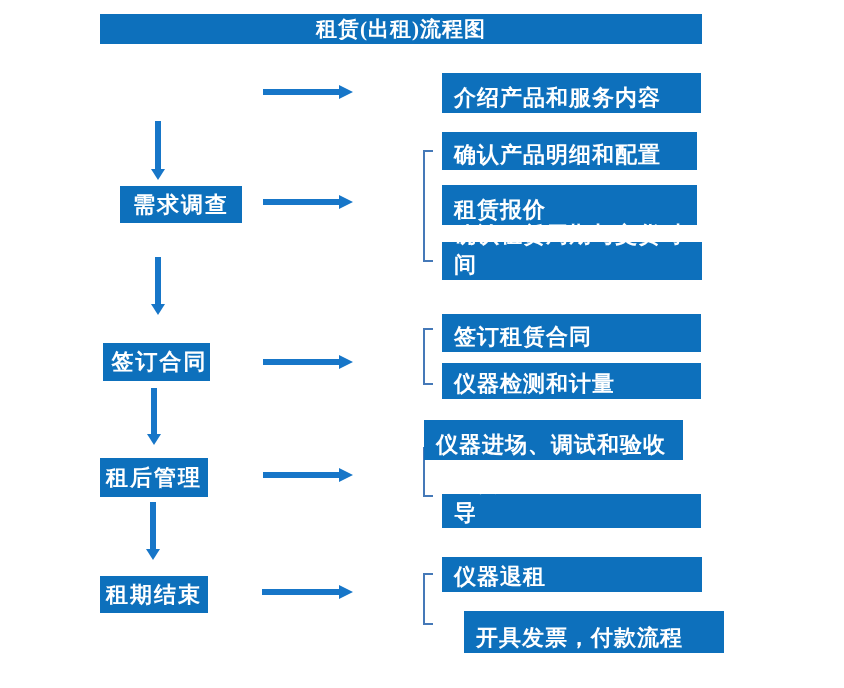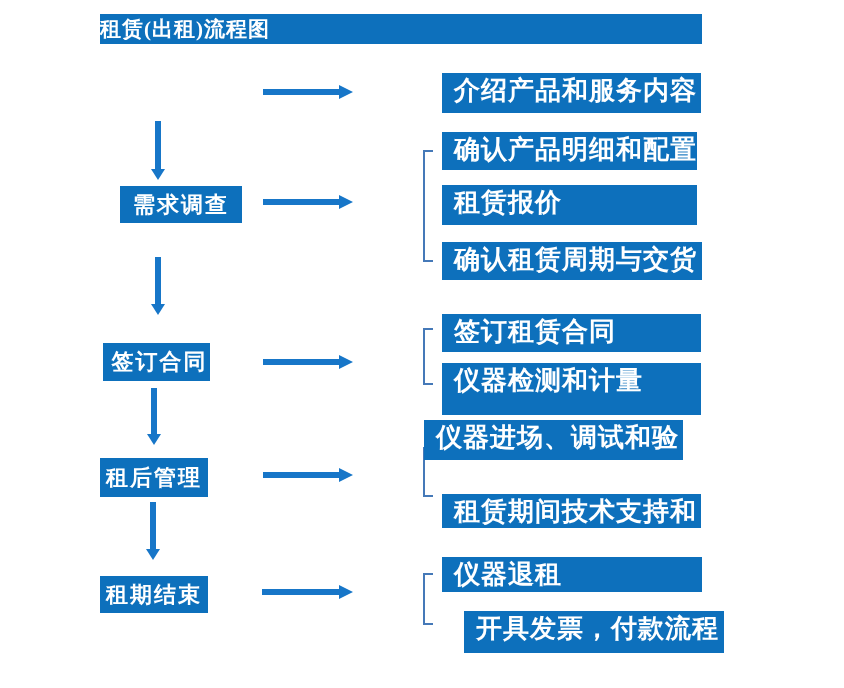--- a/index.html
+++ b/index.html
@@ -12,39 +12,39 @@
   .canvas{
     position:relative;
     width:844px;height:688px;
     background:#FFFFFF;
     font-family:"Liberation Serif","DejaVu Serif",serif;
     overflow:hidden;
   }
   .title-bar{
     position:absolute;left:100px;top:14px;width:602px;height:30px;
     background:var(--box-fill);
-    display:flex;align-items:center;
+    display:flex;align-items:center;justify-content:center;
   }
   .title-bar span{
     color:var(--text);font-weight:bold;font-size:21px;letter-spacing:1px;
   }
   .box{
     position:absolute;
     background:var(--box-fill);
     color:var(--text);
     font-weight:bold;
     box-sizing:border-box;
   }
   .step-box{
     display:flex;align-items:center;justify-content:center;
     font-size:22px;letter-spacing:2px;
   }
   .detail-box{
-    display:flex;align-items:flex-start;
-    font-size:26px;letter-spacing:1px;
+    display:flex;align-items:flex-end;
+    font-size:22px;letter-spacing:1px;
     padding-left:12px;
   }
   .h-arrow{
     position:absolute;height:14px;
     display:flex;align-items:center;
   }
   .h-arrow .shaft{flex:1;height:6px;background:var(--arrow);}
   .h-arrow .head{
     width:0;height:0;
     border-top:7px solid transparent;
@@ -143,21 +143,21 @@
   </div>
   <div class="box detail-box" style="left:442px;top:132px;width:255px;height:38px;">
     <span>确认产品明细和配置</span>
   </div>
   <div class="box detail-box" style="left:442px;top:242px;width:260px;height:38px;">
     <span>确认租赁周期与交货时间</span>
   </div>
   <div class="box detail-box" style="left:442px;top:314px;width:259px;height:38px;">
     <span>签订租赁合同</span>
   </div>
-  <div class="box detail-box" style="left:442px;top:363px;width:259px;height:52px;">
+  <div class="box detail-box" style="left:442px;top:363px;width:259px;height:36px;">
     <span>仪器检测和计量</span>
   </div>
   <div class="box detail-box" style="left:424px;top:420px;width:259px;height:40px;">
     <span>仪器进场、调试和验收</span>
   </div>
   <div class="box detail-box" style="left:442px;top:494px;width:259px;height:34px;">
     <span>租赁期间技术支持和指导</span>
   </div>
   <div class="box detail-box" style="left:442px;top:557px;width:260px;height:35px;">
     <span>仪器退租</span>

